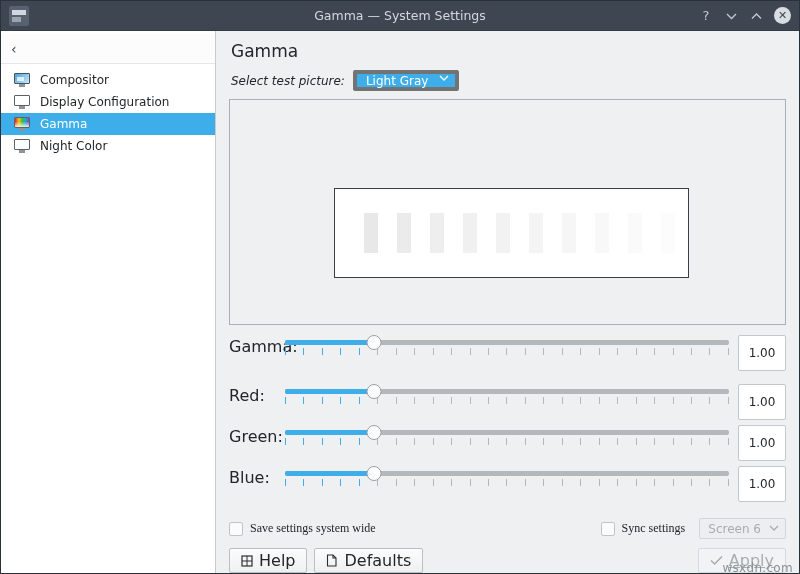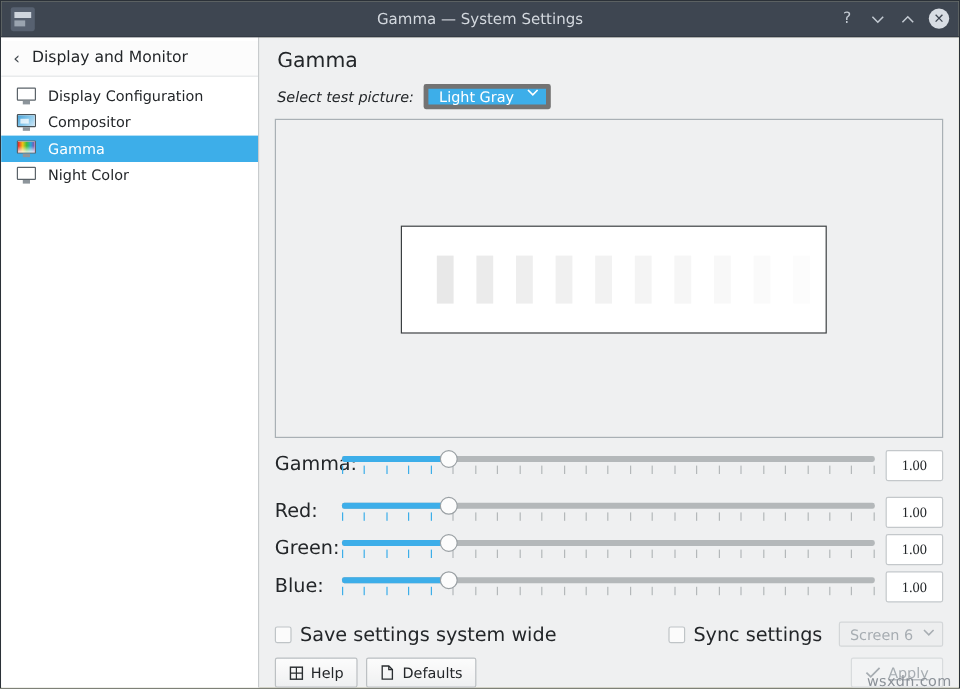--- a/index.html
+++ b/index.html
@@ -11,21 +11,21 @@
     font-family: "DejaVu Sans", "Liberation Sans", sans-serif;
     font-size: 12px;
     background: #ffffff;
     color: #232629;
   }
 
   .window {
     width: 800px;
     height: 574px;
     position: relative;
-    background: #fef9c3;
+    background: #701a75;
     display: flex;
     flex-direction: column;
     border: 1px solid #2b3138;
   }
 
   
   .titlebar {
     height: 30px;
     background: #3e4651;
     display: flex;
@@ -296,50 +296,49 @@
     top: 0;
     width: 15px; height: 15px;
     border-radius: 50%;
     background: #fcfcfc;
     border: 1px solid #9aa0a4;
     transform: translateX(-50%);
     box-shadow: 0 0 0 .5px rgba(255,255,255,.6) inset;
   }
   .spin {
     width: 48px;
-    height: 26px;
+    height: 36px;
     background: #ffffff;
     border: 1px solid #c4c8cb;
     border-radius: 2px;
     font-size: 12px;
     color: #232629;
     display: flex;
     align-items: center;
     justify-content: center;
     flex: 0 0 48px;
     margin-top: 0px;
-    font-family: Liberation Serif, serif;
   }
 
   
   .bottom { padding: 6px 0 0 0; }
   .check-row {
     display: flex;
     align-items: center;
     margin: 5px 0 9px 0;
   }
   .cb {
     width: 14px; height: 14px;
     border: 1px solid #bfc4c7;
     background: #fbfbfb;
     border-radius: 2px;
     margin-right: 7px;
     flex: 0 0 14px;
   }
-  .cb-label { font-size: 16px; }
+  .cb-label { font-size: 12px; font-family: Liberation Serif, serif; }
   .spacer { flex: 1; }
   .combo-dis {
     height: 21px;
     min-width: 69px;
     border: 1px solid #d3d6d8;
     background: #edeeef;
     color: #a7adb2;
     border-radius: 2px;
     display: flex;
     align-items: center;
@@ -358,21 +357,21 @@
     height: 25px;
     min-width: 62px;
     border: 1px solid #bcc0c3;
     border-radius: 2px;
     background: linear-gradient(to bottom,#fcfcfc,#eff0f1);
     display: flex;
     align-items: center;
     justify-content: center;
     gap: 6px;
     padding: 0 11px;
-    font-size: 12px;
+    font-size: 16px;
     color: #232629;
     text-align: right;
   }
   .btn.disabled {
     color: #a7adb2;
     border-color: #d8dbdd;
     background: #f2f3f4;
   }
   .btn .bicon { display: flex; align-items: center; }
   .btn.apply { min-width: 73px; text-decoration: underline; }
@@ -409,38 +408,37 @@
       </div>
       <div class="win-btn close-btn">✕</div>
     </div>
   </div>
 
   <div class="body">
 
     <div class="sidebar">
       <div class="sidebar-header">
         <span class="back-chevron">‹</span>
-        <span class="sidebar-title">Display and Monitor</span>
       </div>
       <div class="sidebar-list">
+
+        <div class="side-item">
+          <span class="mon compositor">
+              <span class="screen"></span>
+              <span class="stand"></span>
+            </span>
+          <span class="side-label">Compositor</span>
+        </div>
 
         <div class="side-item">
           <span class="mon">
               <span class="screen"></span>
               <span class="stand"></span>
             </span>
           <span class="side-label">Display Configuration</span>
-        </div>
-
-        <div class="side-item">
-          <span class="mon compositor">
-              <span class="screen"></span>
-              <span class="stand"></span>
-            </span>
-          <span class="side-label">Compositor</span>
         </div>
 
         <div class="side-item selected">
           <span class="mon gamma">
               <span class="screen"></span>
               <span class="stand"></span>
             </span>
           <span class="side-label">Gamma</span>
         </div>
 

